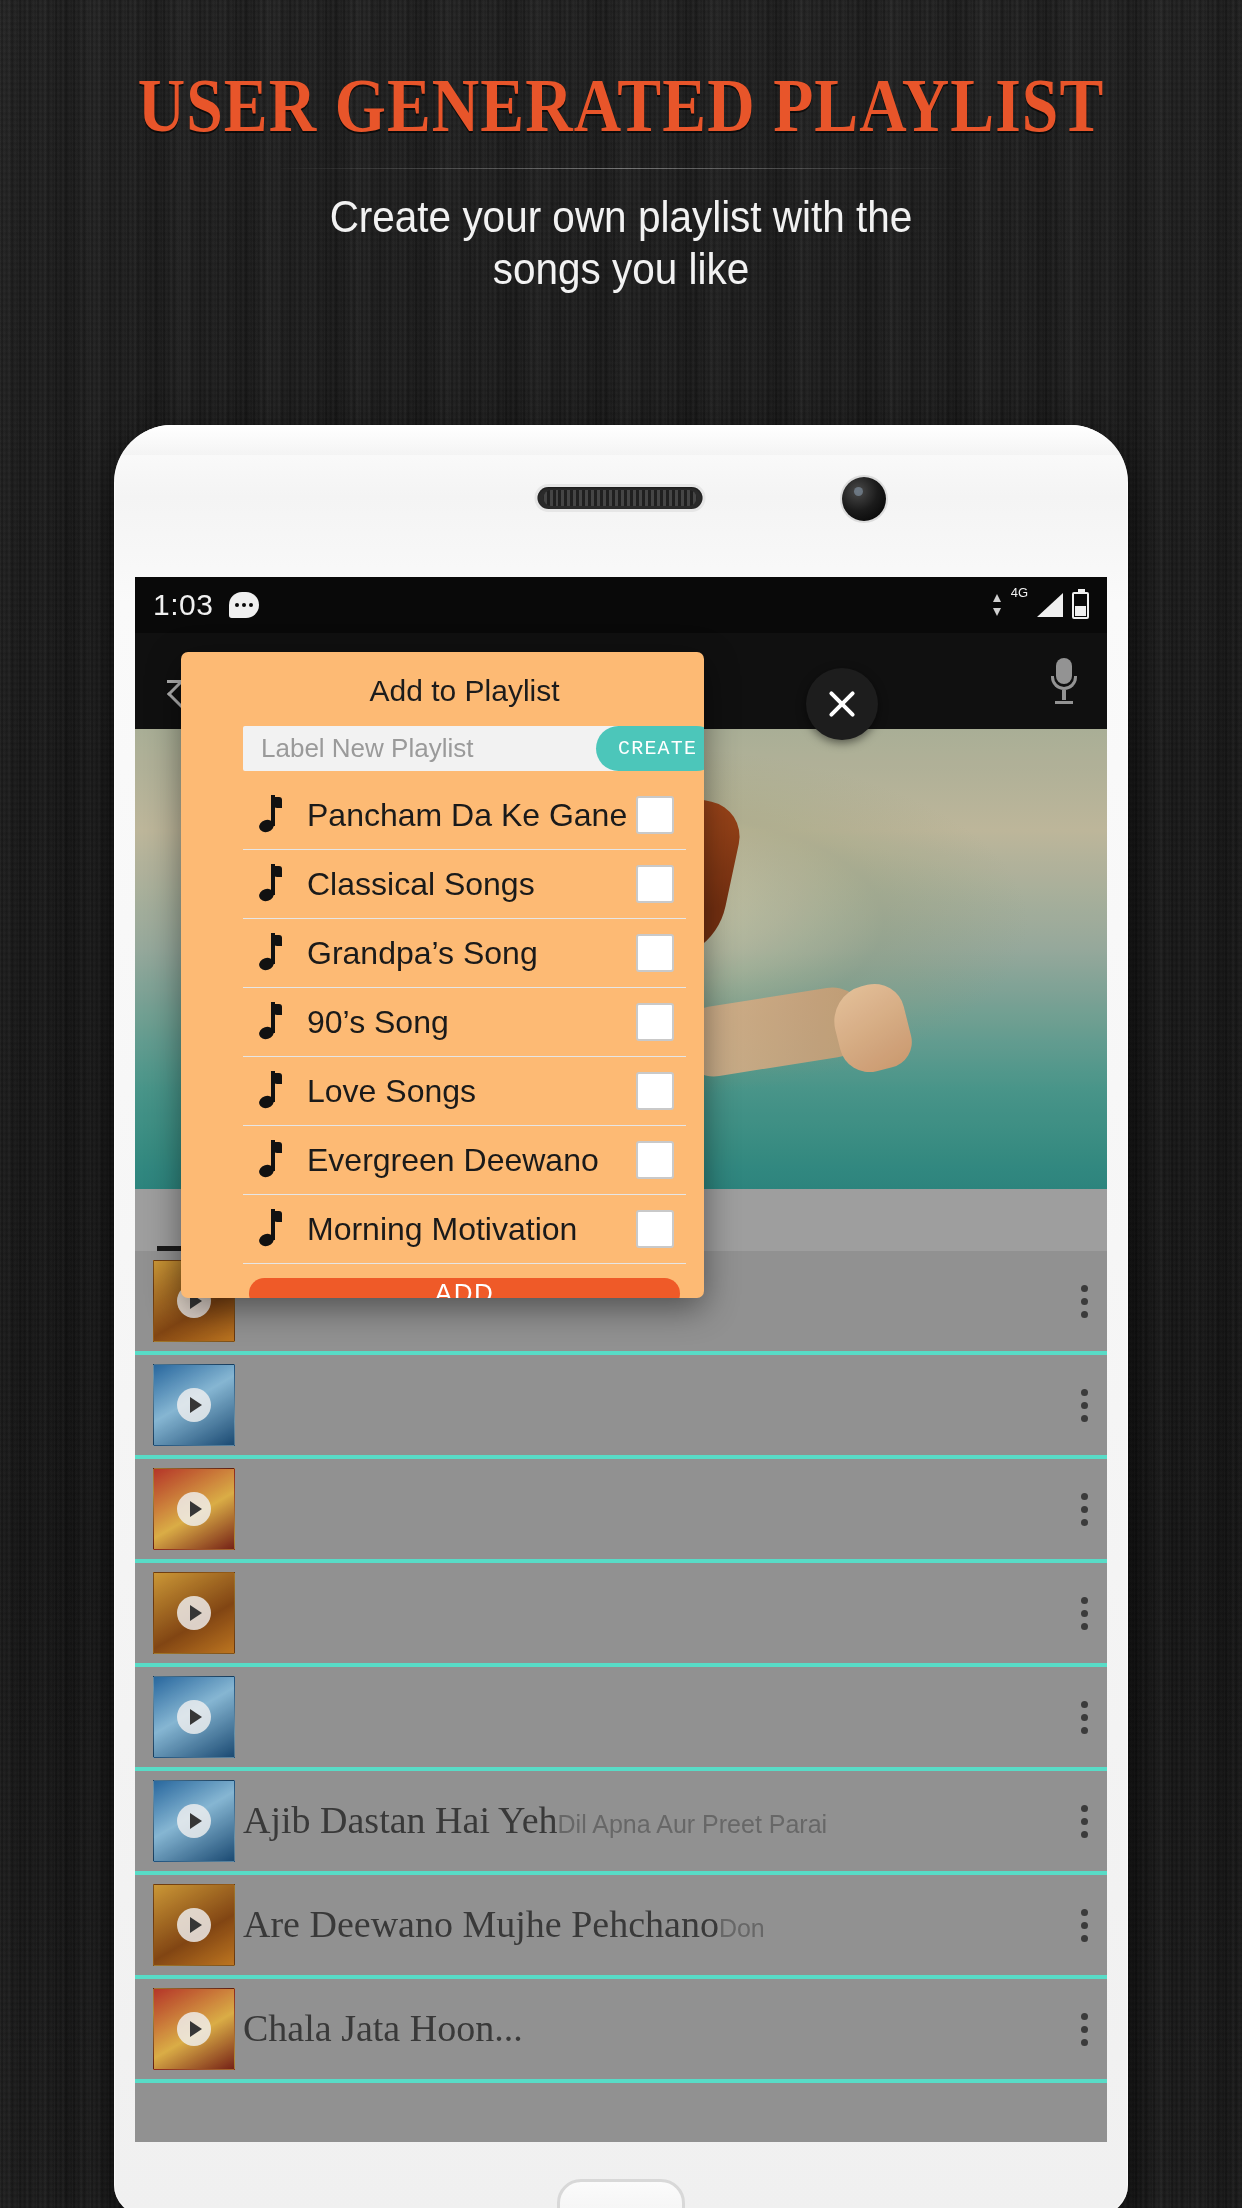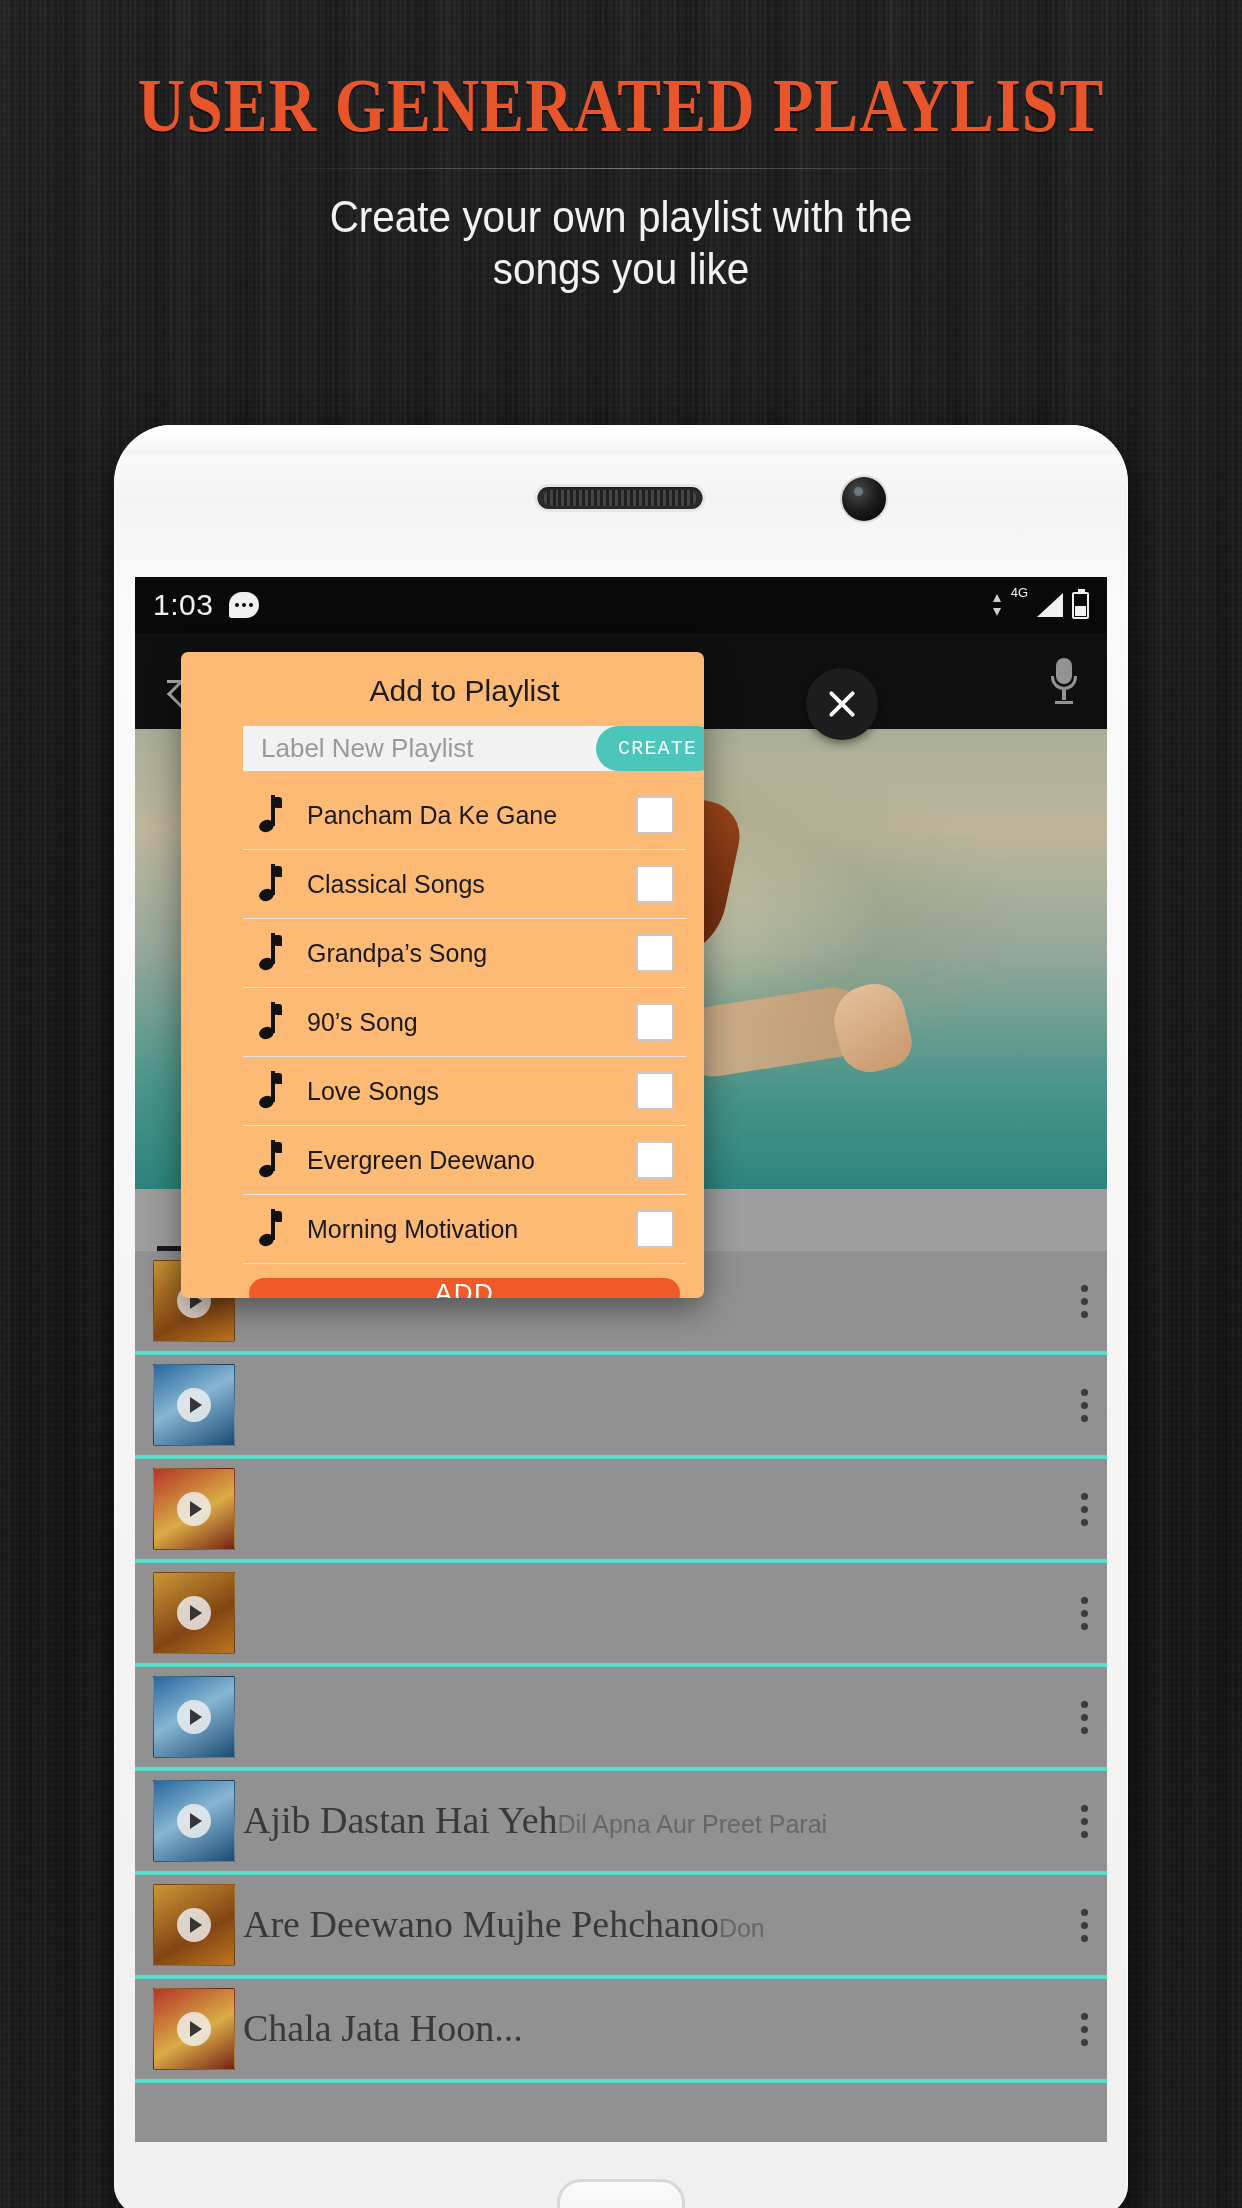--- a/index.html
+++ b/index.html
@@ -317,21 +317,21 @@
   .pl-row {
     display:flex; align-items:center;
     height:69px;
     border-bottom:1px solid #e6e6e6;
   }
   .pl-row:last-child { border-bottom:1px solid #e6e6e6; }
   .note-icon { width:40px; flex:none; position:relative; height:34px; margin-left:14px; }
   .note-icon .head { position:absolute; left:2px; bottom:0; width:15px; height:12px; border-radius:50%; background:#111; transform:rotate(-16deg); }
   .note-icon .stem { position:absolute; left:14px; bottom:6px; width:3.5px; height:31px; background:#111; }
   .note-icon .flag { position:absolute; left:14px; top:-1px; width:11px; height:11px; background:#111; border-radius:0 3px 0 6px; }
-  .pl-label { flex:1; font-size:25px; color:#1a1a1a; margin-left:10px; }
+  .pl-label { flex:1; font-size:32px; color:#1a1a1a; margin-left:10px; }
   .pl-check {
     width:38px;height:38px;flex:none;margin-right:12px;
     border:2px solid #c9c9c9; border-radius:3px; background:#fff;
   }
   #add-btn {
     margin:14px 24px 22px 24px;
     height:78px; border:none; border-radius:39px;
     background:#ef5a28; color:#fff;
     font-family:"Liberation Sans", sans-serif;
     font-size:26px; letter-spacing:1.5px;

